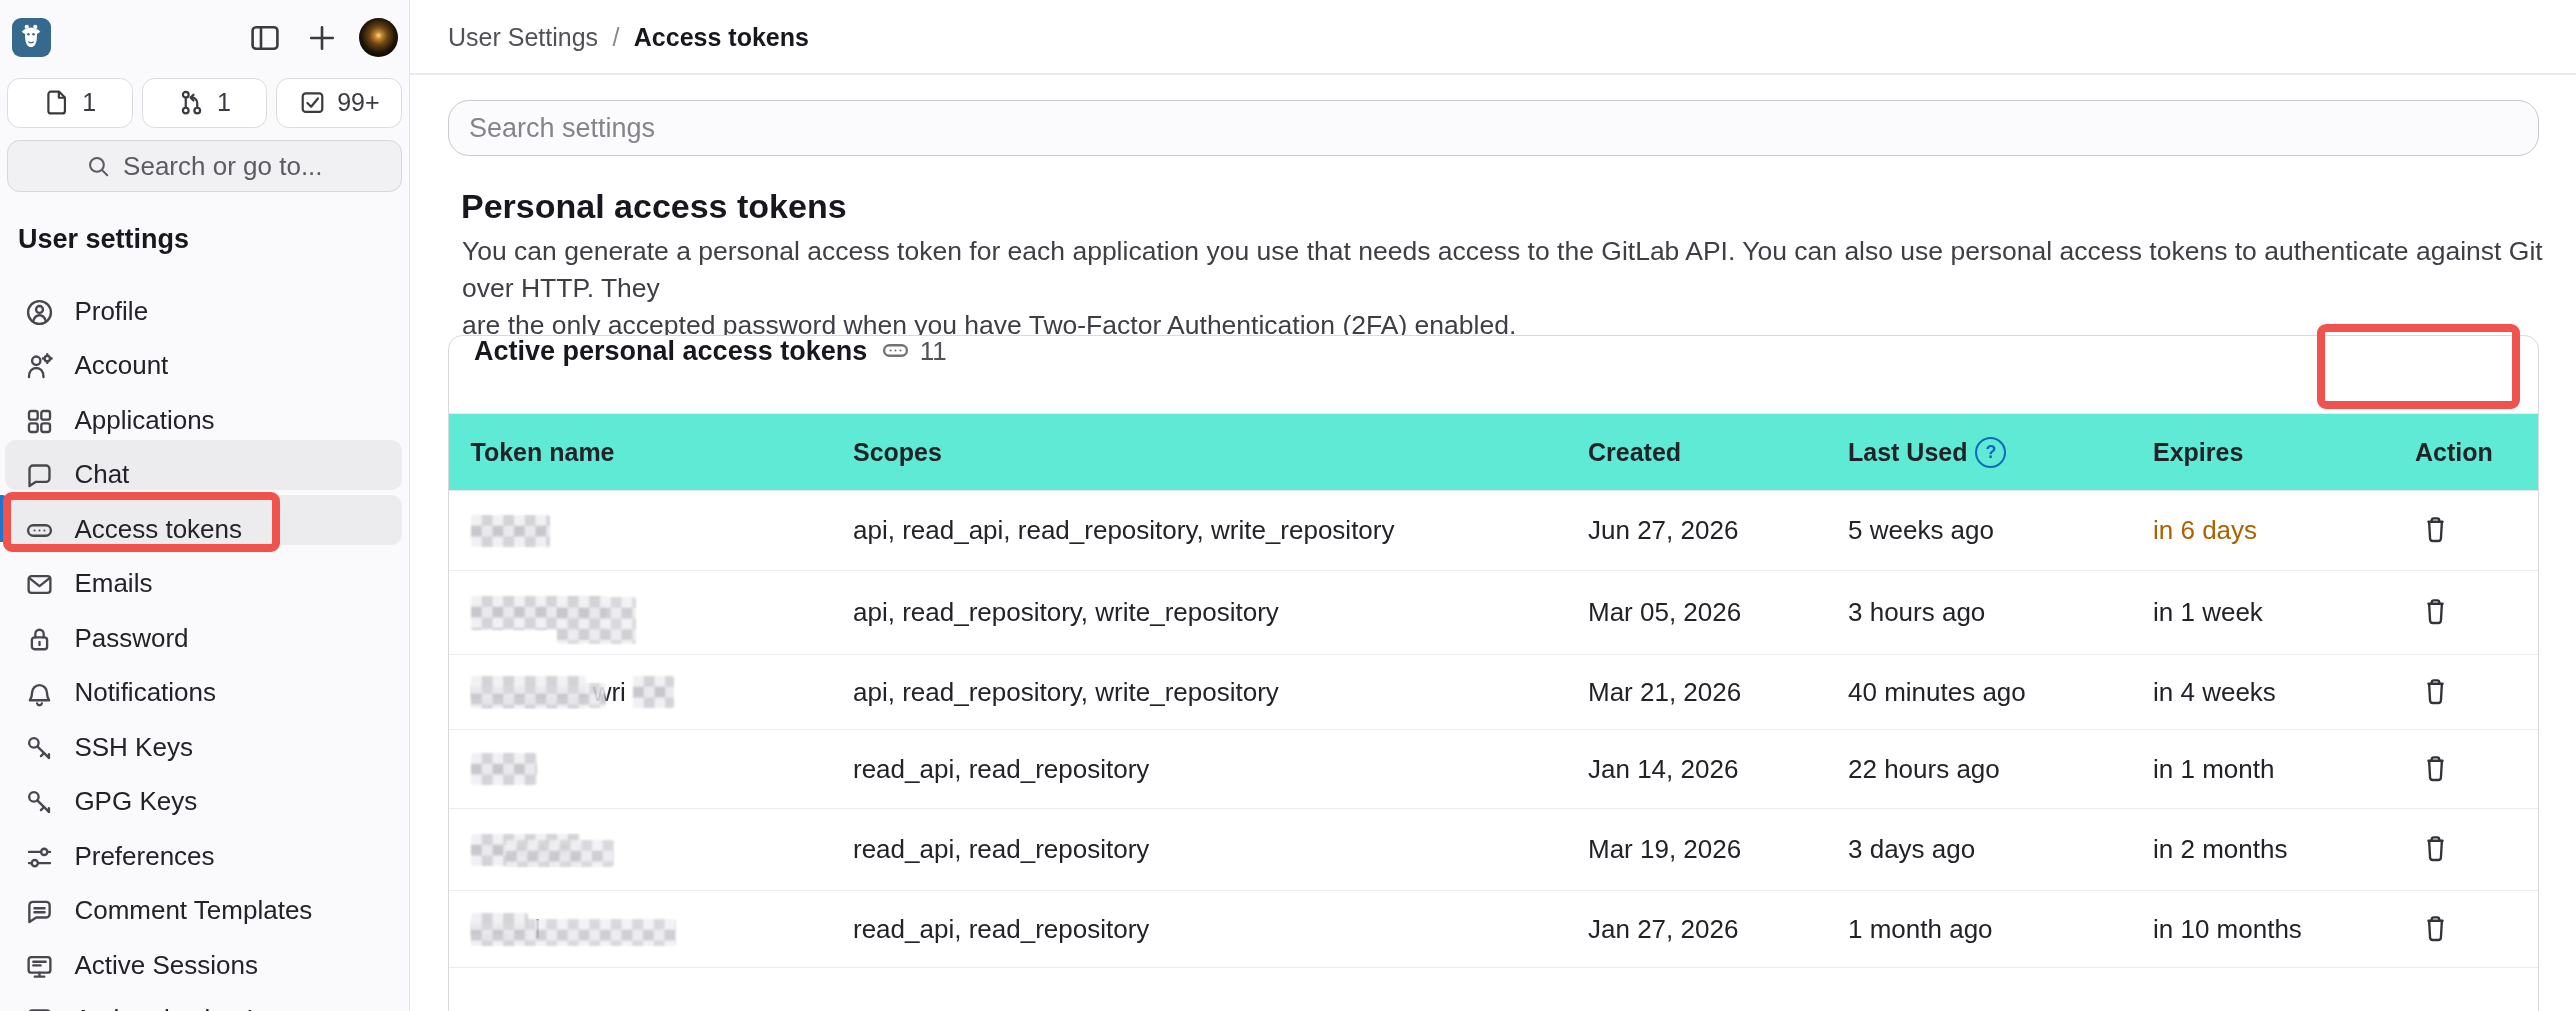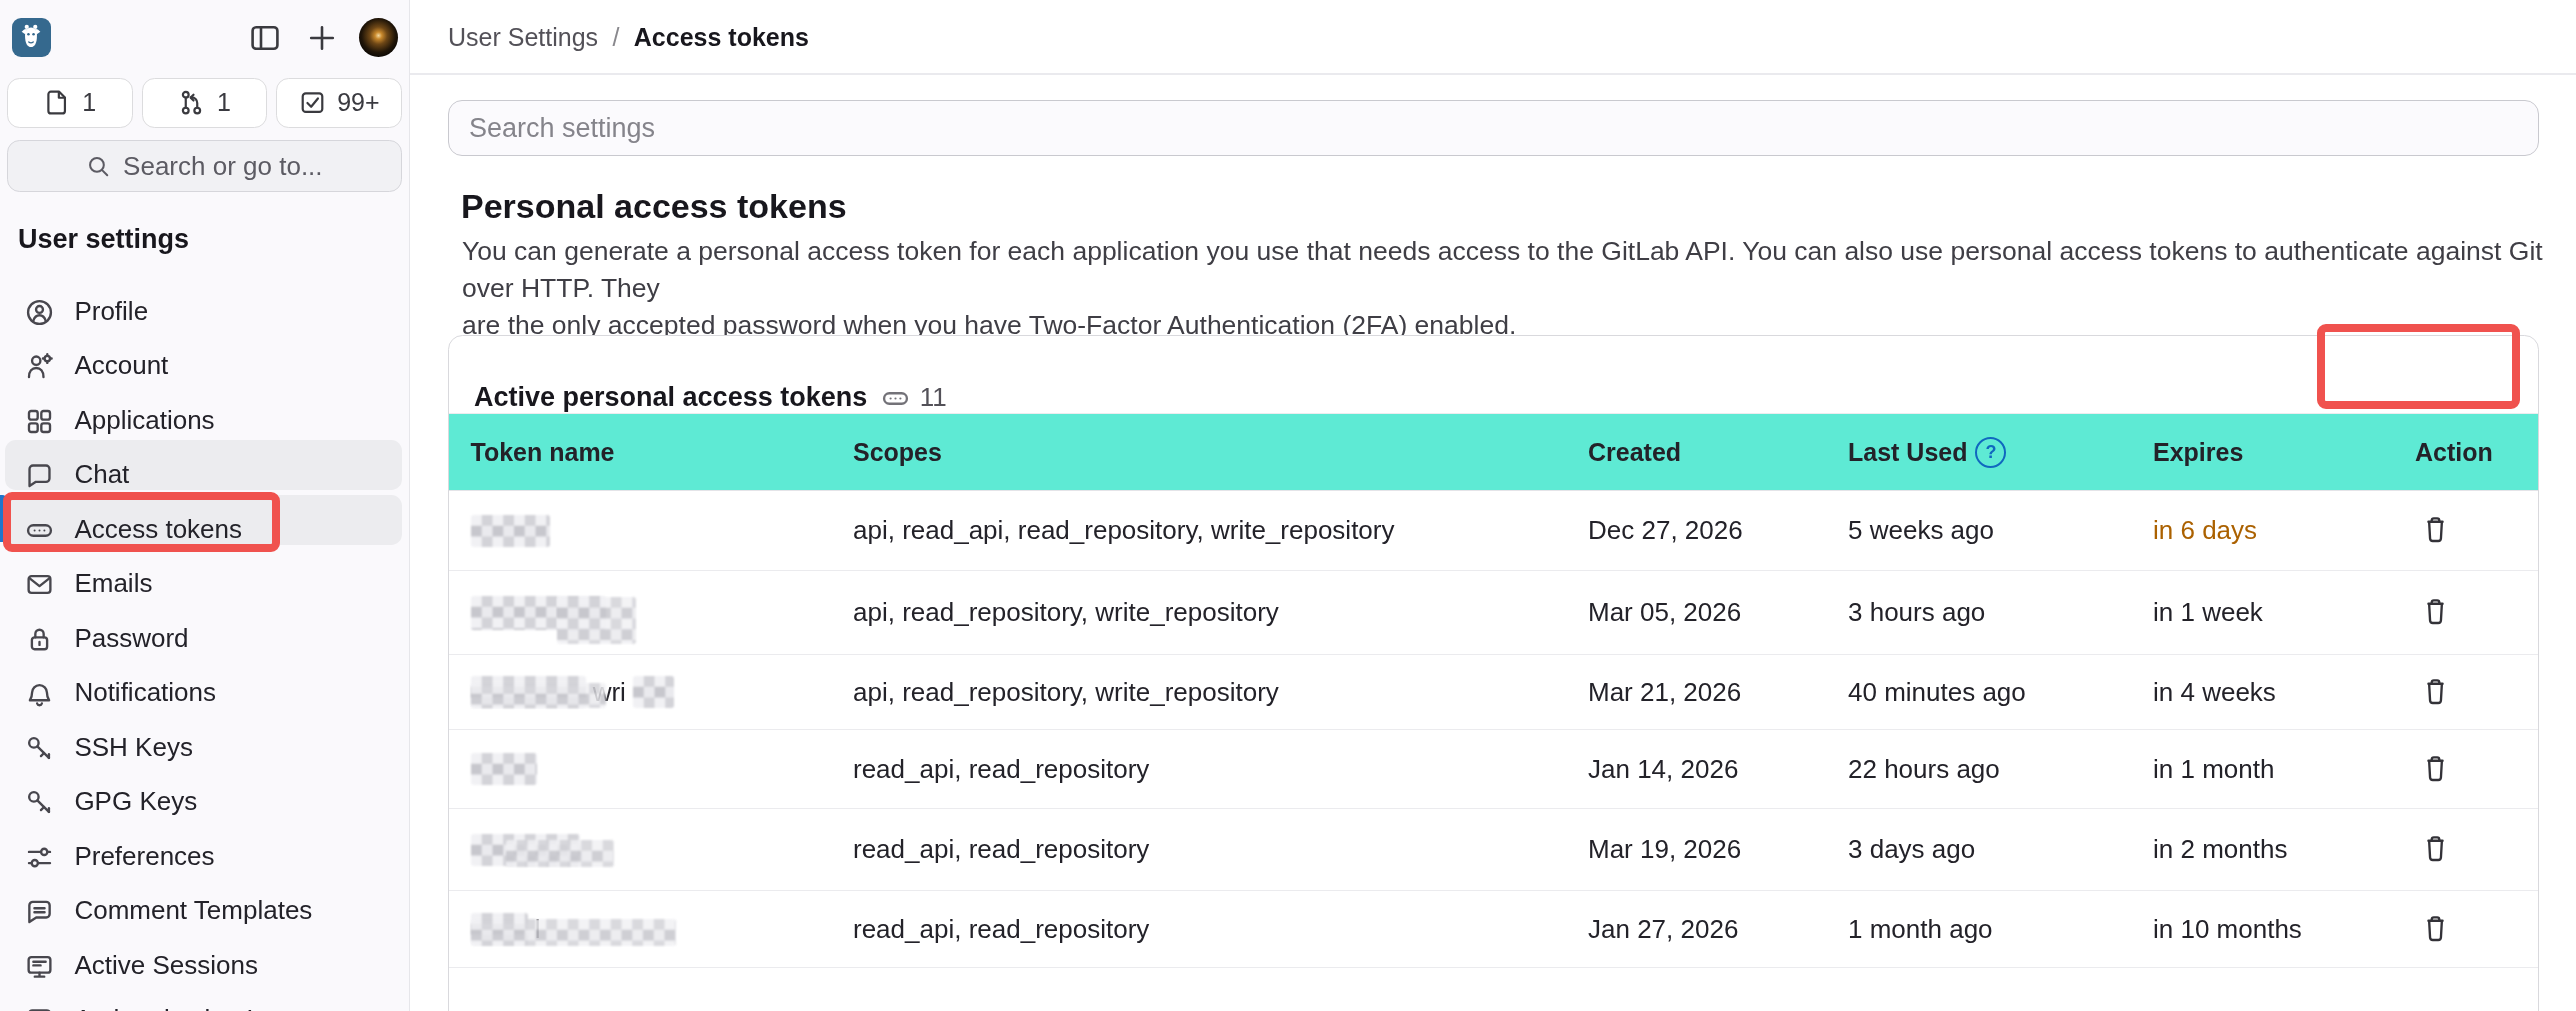--- a/index.html
+++ b/index.html
@@ -47,29 +47,29 @@
   #ann-button{left:2317px;top:324px;width:203px;height:85px}
 
   
   main{position:absolute;left:410px;top:0;right:0;bottom:0}
   .crumbs{position:absolute;left:38px;top:23px;display:flex;gap:14.4px;align-items:center;
     font-size:25px;color:var(--text2)}
   .crumb-sep{color:#89888d}
   .crumb-current{font-weight:700;color:#18171d}
   .topline{position:absolute;left:0;right:0;top:73px;height:1.8px;background:#eaeaee}
   .settings-search{position:absolute;left:38px;top:100px;width:2091px;height:56px;box-sizing:border-box;
-    border:1.8px solid #c9c9cf;border-radius:14px;background:#fbfafd;font-size:27px;color:#3a3a40;
+    border:1.8px solid #c9c9cf;border-radius:21px;background:#fbfafd;font-size:27px;color:#3a3a40;
     padding:0 20px;font-family:inherit;outline:none}
   .settings-search::placeholder{color:#85848b}
   h1{position:absolute;left:38px;top:174px;margin:13px;font-size:34px;font-weight:700;color:#18171d}
   .desc{position:absolute;left:52px;top:233px;font-size:26.5px;line-height:37px;color:#3f3e45}
 
   .panel{position:absolute;left:38px;top:335px;width:2091px;height:718px;box-sizing:border-box;
     border:1.8px solid #d9d9dd;border-radius:14.4px;background:#fff;overflow:hidden}
-  .panel-head{height:77px;display:flex;align-items:flex-end;padding:0 25px;gap:10px}
+  .panel-head{height:77px;display:flex;align-items:flex-start;padding:0 25px;gap:10px}
   .panel-title{font-size:27px;font-weight:700;color:#18171d}
   .token-pill-ic{width:29px;height:29px;color:#737278;margin-left:3.6px}
   .panel-count{font-size:26px;color:var(--text2)}
 
   .tgrid{display:grid;grid-template-columns:404px 735px 260px 305px 242px auto;align-items:center}
   .thead{height:76px;background:#5eead4;border-top:1.8px solid #ececef;border-bottom:1.8px solid #e4e4e8;
     font-size:25px;font-weight:700;color:#232229}
   .hc1,.name-cell{padding-left:21.5px}
   .hc-last{display:flex;align-items:center;gap:8px}
   .help{width:27px;height:27px;border:2.7px solid var(--blue);border-radius:50%;color:var(--blue);
@@ -399,21 +399,21 @@
       <div>Expires</div>
       <div class="hc-action">Action</div>
     </div>
 
     <div id="token-rows">
         <div class="trow tgrid first" style="height: 79px;">
           <div class="name-cell">
             <span class="redact" style="width:79px;height:32px"></span>
           </div>
           <div>api, read_api, read_repository, write_repository</div>
-          <div>Dec 27, 2026</div>
+          <div>Jun 27, 2026</div>
           <div>5 weeks ago</div>
           <div class="warn">in 6 days</div>
           <div class="action-cell">
             <button class="trash-btn">
               <span class="ic">
                 <svg viewBox="0 0 16 16">
                   <g fill="none" stroke="currentColor" stroke-width="1.3" stroke-linecap="round" stroke-linejoin="round">
                     <path d="M5.9 3.1v-.6a1.2 1.2 0 0 1 1.2-1.2h1.8a1.2 1.2 0 0 1 1.2 1.2v.6"></path>
                     <path d="M4.1 3.2h7.8"></path>
                     <path d="M4.5 3.4l.5 9a1.5 1.5 0 0 0 1.5 1.4h3a1.5 1.5 0 0 0 1.5-1.4l.5-9"></path>

